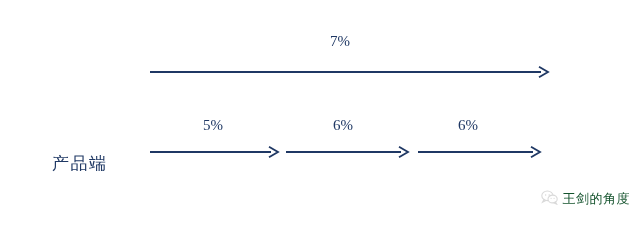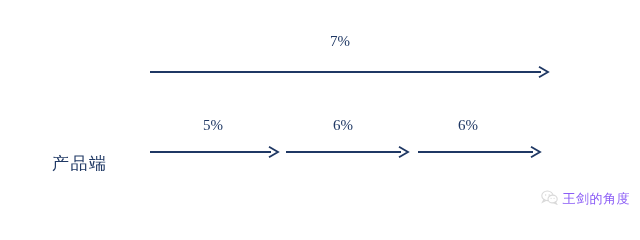--- a/index.html
+++ b/index.html
@@ -50,21 +50,21 @@
   }
 
   
   #watermark {
     position: absolute;
     right: 10px;
     bottom: 9px;
     display: flex;
     align-items: center;
     gap: 5px;
-    color: #8b5cf6;
+    color: #14532d;
     font-family: "Liberation Sans", "DejaVu Sans", sans-serif;
     font-size: 13px;
     letter-spacing: 0.5px;
     white-space: nowrap;
     user-select: none;
   }
   #watermark .wm-icon { display: block; }
 </style>
 </head>
 <body>

